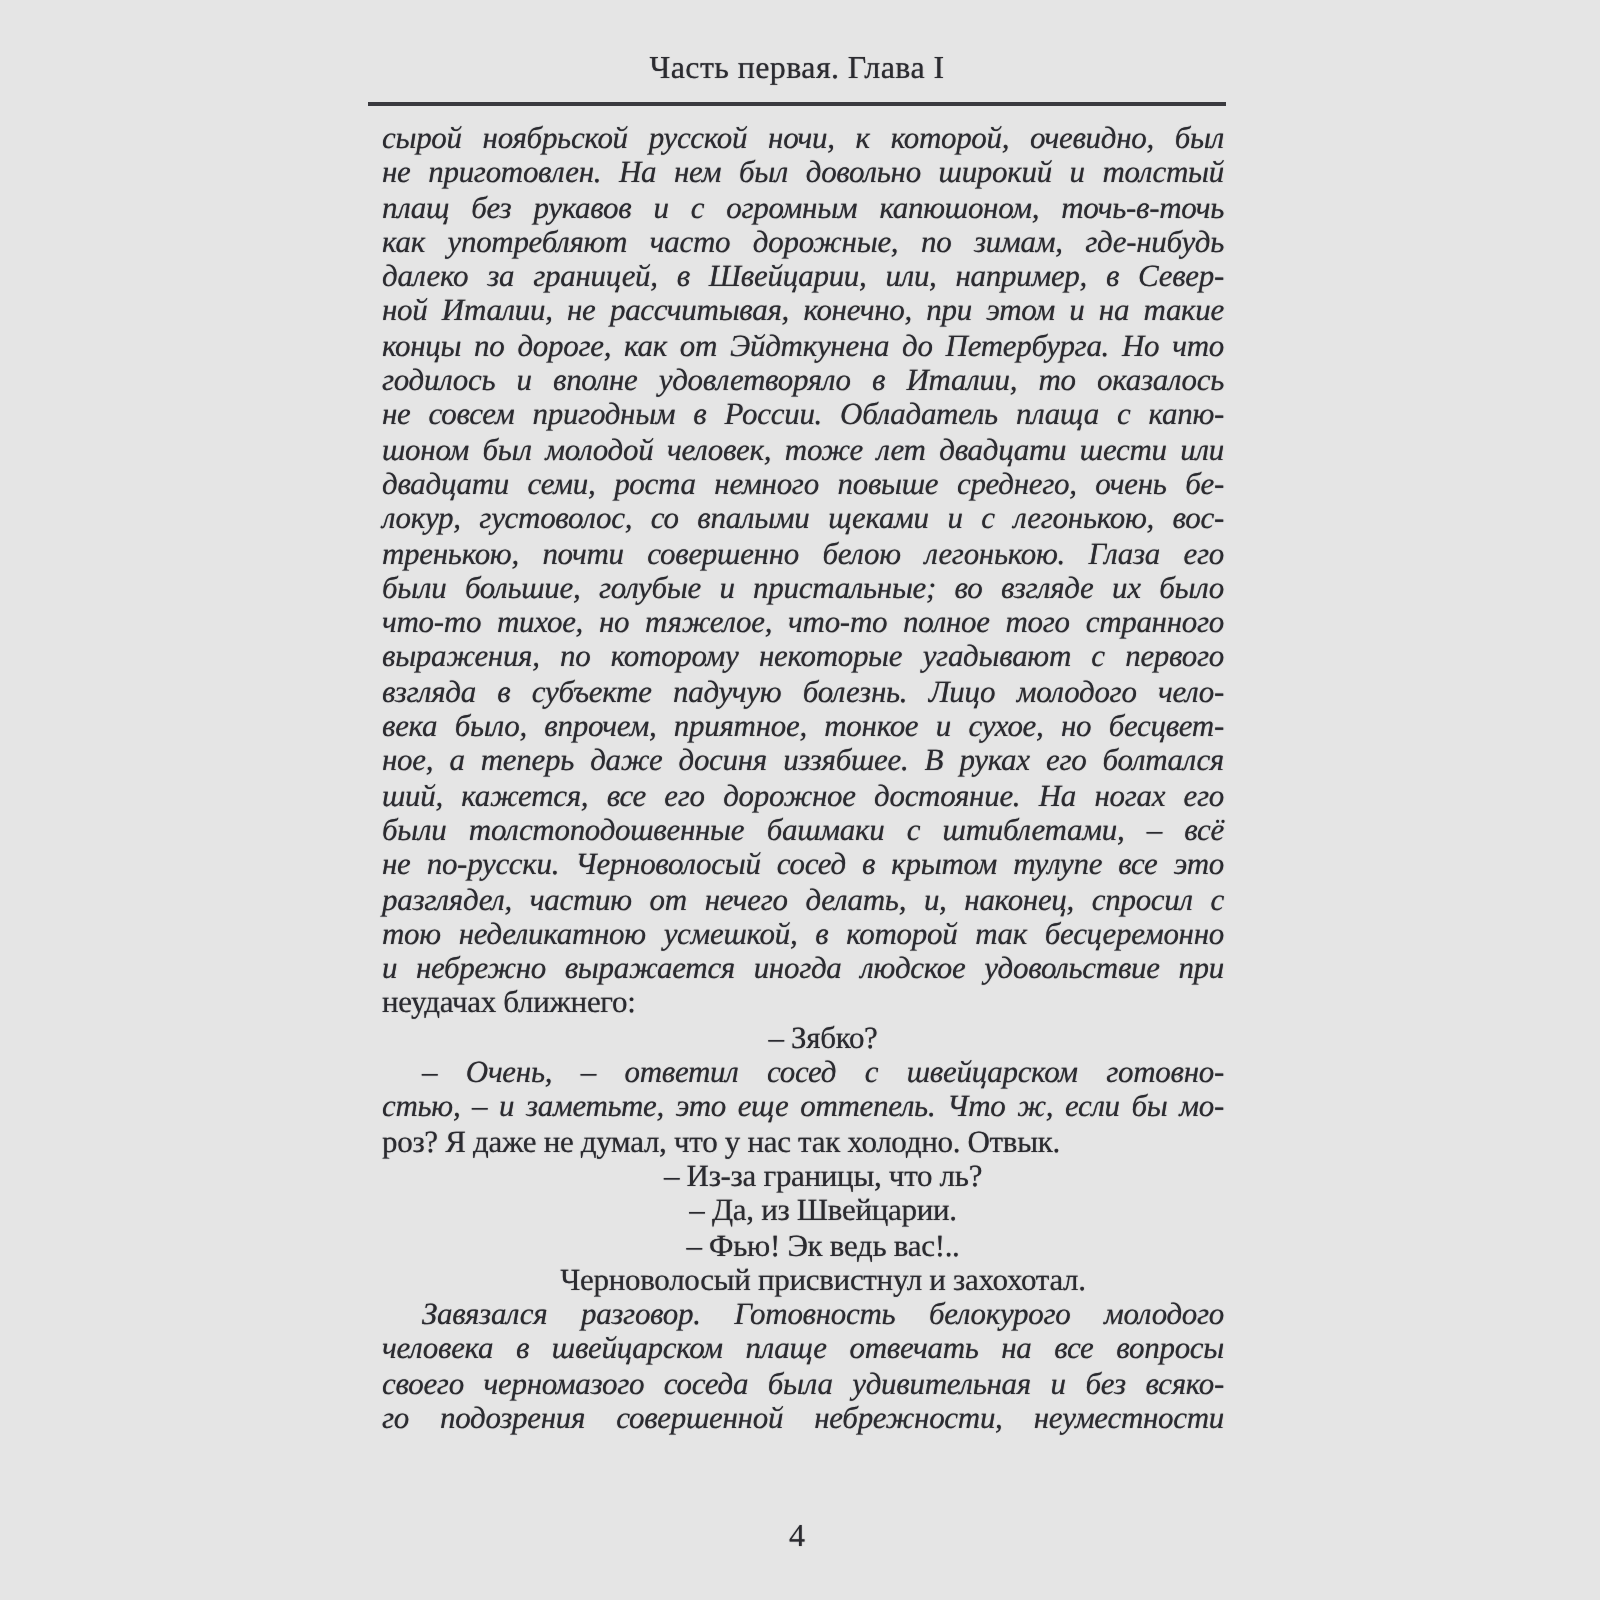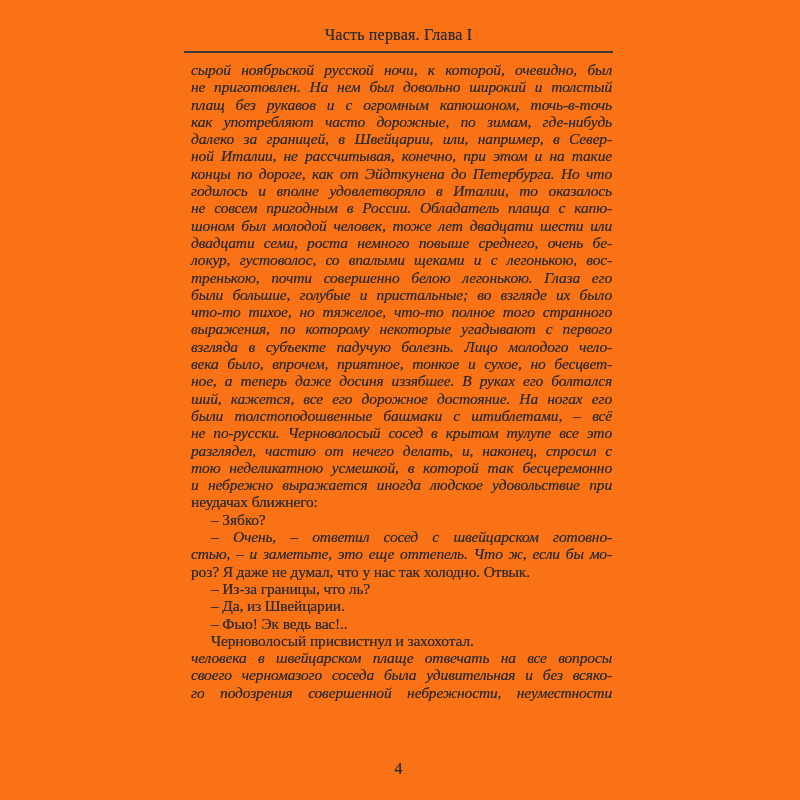--- a/index.html
+++ b/index.html
@@ -1,20 +1,20 @@
 <!DOCTYPE html>
 <html><head>
 <meta charset="utf-8">
 <style>
   html, body { margin: 0; padding: 0; background: #ffffff; }
   .page {
     position: relative;
     width: 800px;
     height: 800px;
-    background: #f97316;
+    background: #e5e5e5;
     font-family: "Liberation Serif", "DejaVu Serif", serif;
     color: #2b2b30;
     overflow: hidden;
   }
   .running-head {
     position: absolute;
     top: 26px;
     left: 184px;
     width: 429px;
     text-align: center;
@@ -44,20 +44,21 @@
     text-align: left;
     text-shadow: 0 0 0.5px rgba(43,43,48,0.75);
   }
   .line.just {
     text-align: justify;
     text-align-last: justify;
     font-style: italic;
   }
   .line.ind {
     text-indent: 20px;
+    text-align: center;
   }
   .page-num {
     position: absolute;
     top: 760px;
     left: 184px;
     width: 429px;
     text-align: center;
     font-size: 16px;
     text-shadow: 0 0 0.5px rgba(43,43,48,0.75);
   }
@@ -96,18 +97,19 @@
       <div class="line just">и небрежно выражается иногда людское удовольствие при</div>
       <div class="line">неудачах ближнего:</div>
       <div class="line ind">– Зябко?</div>
       <div class="line just ind">– Очень, – ответил сосед с швейцарском готовно-</div>
       <div class="line just">стью, – и заметьте, это еще оттепель. Что ж, если бы мо-</div>
       <div class="line">роз? Я даже не думал, что у нас так холодно. Отвык.</div>
       <div class="line ind">– Из-за границы, что ль?</div>
       <div class="line ind">– Да, из Швейцарии.</div>
       <div class="line ind">– Фью! Эк ведь вас!..</div>
       <div class="line ind">Черноволосый присвистнул и захохотал.</div>
+      <div class="line just ind">Завязался разговор. Готовность белокурого молодого</div>
       <div class="line just">человека в швейцарском плаще отвечать на все вопросы</div>
       <div class="line just">своего черномазого соседа была удивительная и без всяко-</div>
       <div class="line just">го подозрения совершенной небрежности, неуместности</div>
     </div>
   <div class="page-num">4</div>
 </div>
 
 </body></html>

